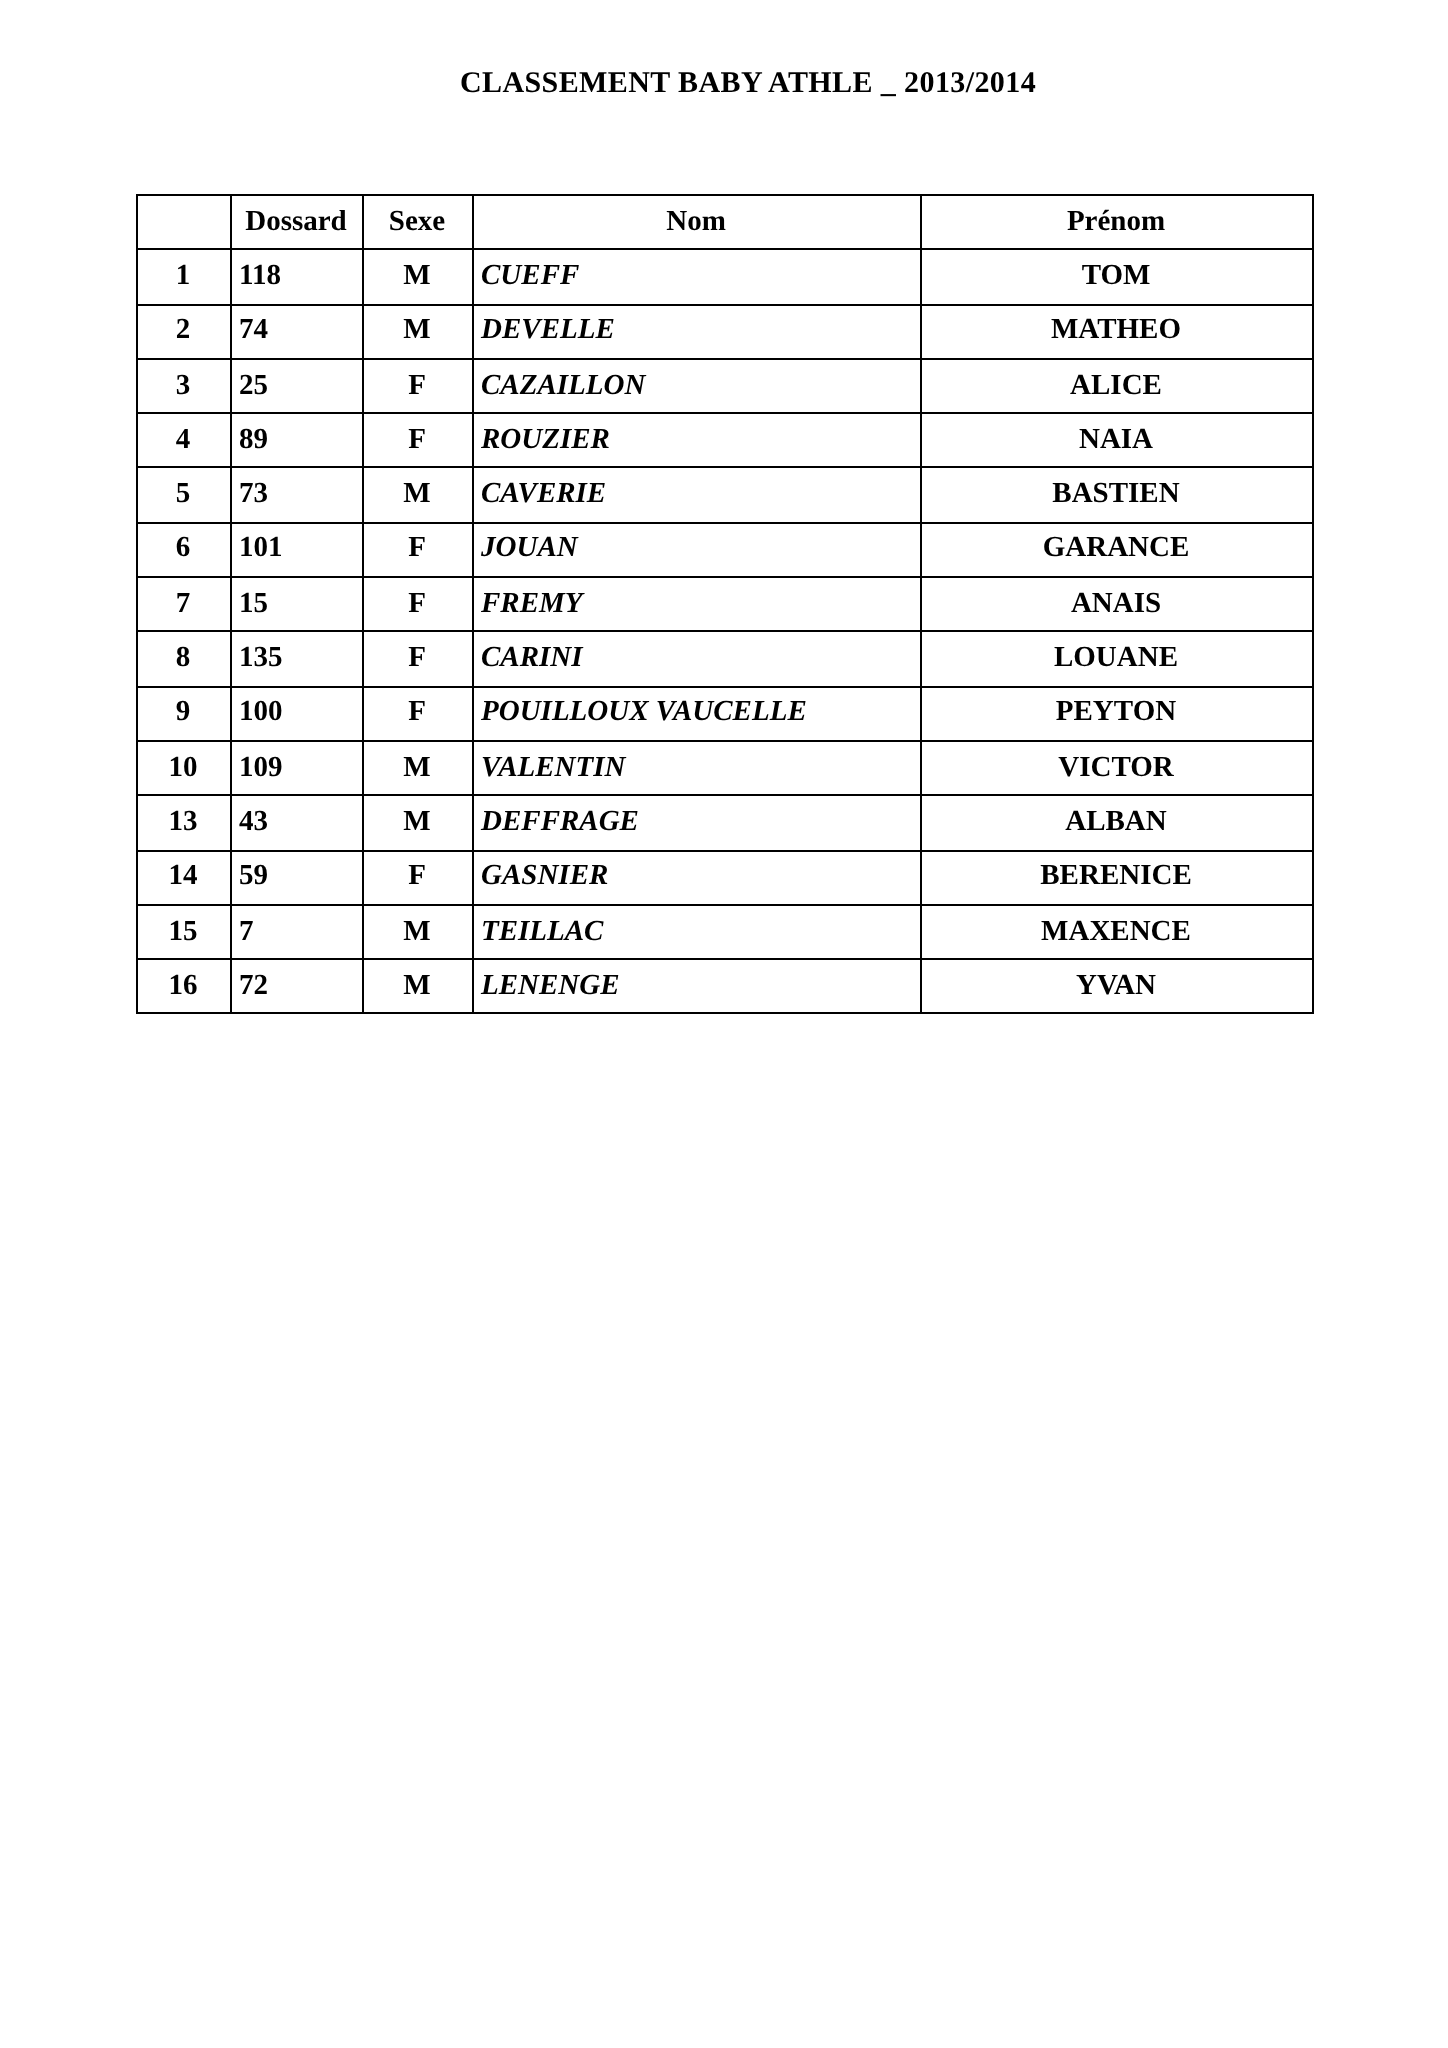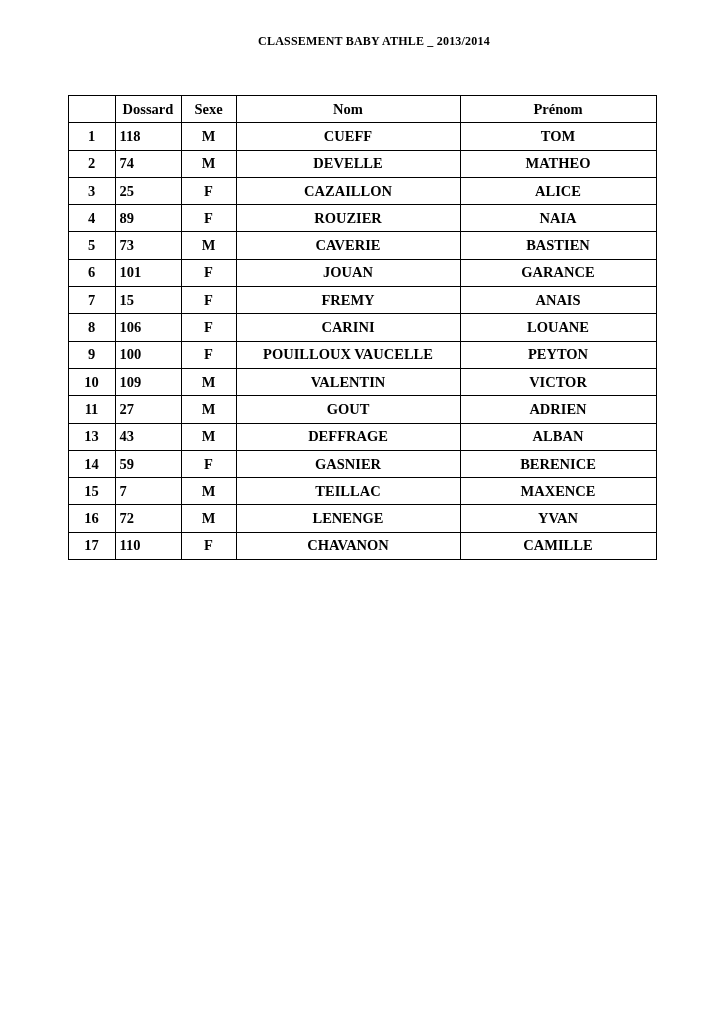--- a/index.html
+++ b/index.html
@@ -19,21 +19,21 @@
     width: 724px;
     height: 1024px;
     box-sizing: border-box;
     padding: 0;
     position: relative;
   }
   .doc-title {
     text-align: center;
     font-family: "Liberation Serif", serif;
     font-weight: bold;
-    font-size: 12px;
+    font-size: 15px;
     letter-spacing: 0.2px;
     margin-top: 34px;
     margin-bottom: 0;
     padding-left: 24px;
   }
   .table-wrap {
     margin-top: 46px;
     display: flex;
     justify-content: center;
   }
@@ -73,22 +73,23 @@
   }
   td.dossard {
     text-align: left;
     font-weight: bold;
   }
   td.sexe {
     text-align: center;
     font-weight: bold;
   }
   td.nom {
-    text-align: center;
+    text-align: left;
     padding-left: 6px;
+    font-style: italic;
   }
   td.prenom {
     text-align: center;
     padding-left: 6px;
   }
 </style>
 </head>
 <body>
 
 <div class="page">
@@ -158,47 +159,40 @@
         </tr>
         <tr>
           <td class="rank">7</td>
           <td class="dossard">15</td>
           <td class="sexe">F</td>
           <td class="nom">FREMY</td>
           <td class="prenom">ANAIS</td>
         </tr>
         <tr>
           <td class="rank">8</td>
-          <td class="dossard">106</td>
+          <td class="dossard">135</td>
           <td class="sexe">F</td>
           <td class="nom">CARINI</td>
           <td class="prenom">LOUANE</td>
         </tr>
         <tr>
           <td class="rank">9</td>
           <td class="dossard">100</td>
           <td class="sexe">F</td>
           <td class="nom">POUILLOUX VAUCELLE</td>
           <td class="prenom">PEYTON</td>
         </tr>
         <tr>
           <td class="rank">10</td>
           <td class="dossard">109</td>
           <td class="sexe">M</td>
           <td class="nom">VALENTIN</td>
           <td class="prenom">VICTOR</td>
         </tr>
         <tr>
-          <td class="rank">11</td>
-          <td class="dossard">27</td>
-          <td class="sexe">M</td>
-          <td class="nom">GOUT</td>
-          <td class="prenom">ADRIEN</td>
-        </tr>
-        <tr>
           <td class="rank">13</td>
           <td class="dossard">43</td>
           <td class="sexe">M</td>
           <td class="nom">DEFFRAGE</td>
           <td class="prenom">ALBAN</td>
         </tr>
         <tr>
           <td class="rank">14</td>
           <td class="dossard">59</td>
           <td class="sexe">F</td>
@@ -211,25 +205,18 @@
           <td class="sexe">M</td>
           <td class="nom">TEILLAC</td>
           <td class="prenom">MAXENCE</td>
         </tr>
         <tr>
           <td class="rank">16</td>
           <td class="dossard">72</td>
           <td class="sexe">M</td>
           <td class="nom">LENENGE</td>
           <td class="prenom">YVAN</td>
-        </tr>
-        <tr>
-          <td class="rank">17</td>
-          <td class="dossard">110</td>
-          <td class="sexe">F</td>
-          <td class="nom">CHAVANON</td>
-          <td class="prenom">CAMILLE</td>
         </tr>
       </tbody>
     </table>
   </div>
 
 </div>
 
 </body></html>

